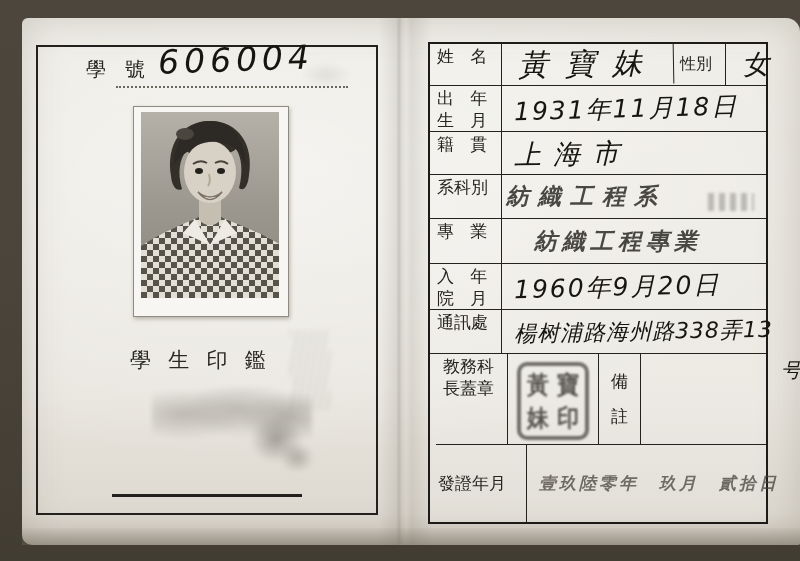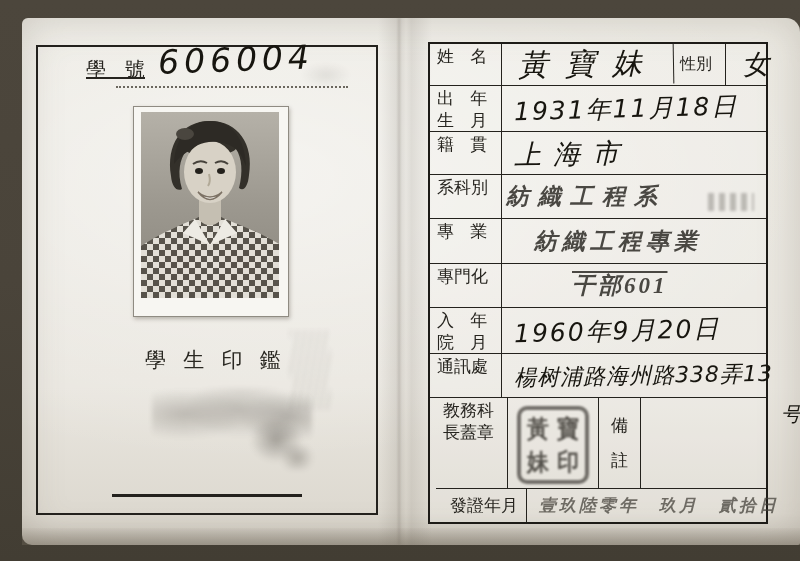--- a/index.html
+++ b/index.html
@@ -13,28 +13,28 @@
            linear-gradient(180deg,#eceae3 0%,#e9e6df 70%,#ddd9d0 94%,#c9c4ba 100%),
            #e9e6df;
          border-radius:6px 14px 2px 10px;
          box-shadow:inset 0 0 40px rgba(110,100,85,.25);}
   #spine{position:absolute;left:378px;top:18px;width:54px;height:527px;
          background:linear-gradient(90deg,rgba(100,92,80,0) 0%,rgba(100,92,80,.16) 40%,rgba(140,132,118,.10) 52%,rgba(100,92,80,.14) 62%,rgba(100,92,80,0) 100%);}
   .crease{position:absolute;top:18px;height:527px;width:2px;background:rgba(120,112,98,.25);filter:blur(1px);}
   
   #left-frame{position:absolute;left:36px;top:45px;width:338px;height:466px;
               border:2px solid #23211d;}
-  #studentno-label{position:absolute;left:86px;top:56px;font-size:20px;color:#26241f;word-spacing:14px;white-space:pre;text-decoration:underline;}
+  #studentno-label{position:absolute;left:86px;top:56px;font-size:20px;color:#26241f;word-spacing:14px;white-space:pre;}
   #studentno-line{position:absolute;left:116px;top:62px;width:232px;height:24px;border-bottom:2px dotted #6b675e;}
   #studentno-value{position:absolute;left:158px;top:40px;font-family:"DejaVu Sans",sans-serif;
                    font-style:italic;font-size:33px;color:#17150f;letter-spacing:5px;transform:rotate(-2deg);}
   #photo-frame{position:absolute;left:133px;top:106px;width:154px;height:209px;background:#f7f6f2;
                border:1px solid #8f8b82;box-shadow:1px 2px 4px rgba(80,72,60,.35);}
   #photo{position:absolute;left:141px;top:112px;width:138px;height:186px;}
-  #seal-caption{position:absolute;left:145px;top:346px;font-size:21px;color:#2a2822;word-spacing:12px;white-space:pre;}
+  #seal-caption{position:absolute;left:130px;top:346px;font-size:21px;color:#2a2822;word-spacing:12px;white-space:pre;}
   .smudge{position:absolute;filter:blur(2.5px);}
   #smudge-1{left:152px;top:388px;width:160px;height:52px;opacity:.45;
             background:radial-gradient(60% 70% at 20% 50%,rgba(60,55,48,.55),transparent 70%),
                        radial-gradient(50% 80% at 55% 40%,rgba(60,55,48,.5),transparent 70%),
                        radial-gradient(45% 70% at 85% 55%,rgba(50,46,40,.65),transparent 70%);}
   #smudge-2{left:248px;top:420px;width:70px;height:50px;opacity:.5;
             background:radial-gradient(50% 60% at 40% 40%,rgba(48,44,38,.7),transparent 75%),
                        radial-gradient(35% 45% at 70% 75%,rgba(48,44,38,.55),transparent 70%);}
   #smudge-3{left:290px;top:330px;width:40px;height:80px;opacity:.18;
             background:repeating-linear-gradient(100deg,rgba(60,55,48,.8) 0 2px,transparent 2px 7px);}
@@ -73,21 +73,21 @@
   
   #seal-cell{width:90px;min-width:90px;border-right:1.5px solid #24221d;position:relative;}
   #seal-imprint{position:absolute;left:9px;top:8px;width:60px;height:66px;
                 border:4px solid rgba(56,53,47,.8);border-radius:10px;
                 display:grid;grid-template-columns:1fr 1fr;align-items:center;justify-items:center;
                 filter:blur(1.1px);opacity:.85;padding:2px;}
   #seal-imprint span{font-weight:bold;font-size:22px;color:#3c3933;transform:scaleY(1.1);}
   #remarks-label{width:41px;min-width:41px;border-right:1.5px solid #24221d;display:flex;flex-direction:column;
                  justify-content:space-around;align-items:center;padding:10px 0;font-size:17px;color:#26241f;}
   #issue-label{width:97px;min-width:97px;border-right:1.5px solid #24221d;display:flex;align-items:center;
-               padding-left:20px;font-size:17px;color:#26241f;word-spacing:5px;white-space:pre;box-sizing:border-box;}
+               padding-left:8px;font-size:17px;color:#26241f;word-spacing:5px;white-space:pre;box-sizing:border-box;}
   #issue-value{font-size:17px;letter-spacing:3px;opacity:.72;color:#413e37;filter:blur(.4px);}
   
   #bevel{position:absolute;left:22px;top:528px;width:778px;height:17px;
          background:linear-gradient(180deg,rgba(120,112,98,.05),rgba(110,102,88,.45));}
 </style>
 </head>
 <body>
 
 <div id="stage">
   <div id="paper"></div>
@@ -175,28 +175,20 @@
       <div id="dept-fragment"></div>
     </div>
 
     <div class="row r-major">
       <div class="lbl">
         <span class="line">專 業</span>
       </div>
       <div class="val stamp" id="major-value">紡織工程專業</div>
     </div>
 
-    <div class="row r-spec">
-      <div class="lbl">
-        <span class="line" style="word-spacing:0">專門化</span>
-      </div>
-      <div class="val">
-          <span class="stamp" id="spec-value">干部601</span>
-        </div>
-    </div>
 
     <div class="row r-enroll">
       <div class="lbl">
         <span class="line">入 年</span>
         <span class="line">院 月</span>
       </div>
       <div class="val hand" id="enroll-value">1960年9月20日</div>
     </div>
 
     <div class="row r-addr">

